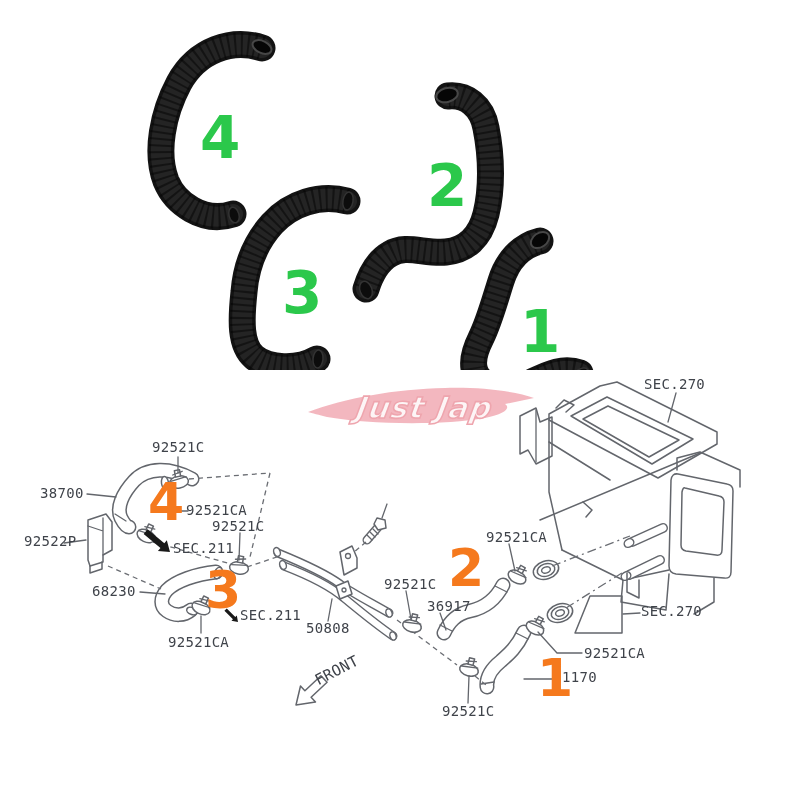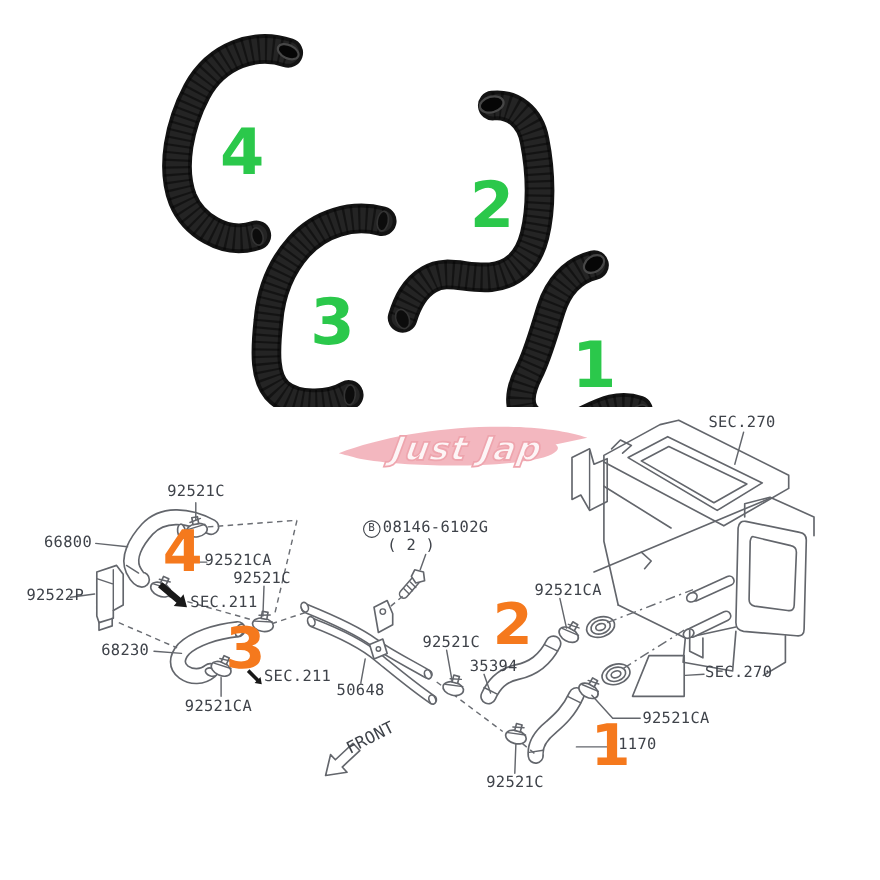--- a/index.html
+++ b/index.html
@@ -228,37 +228,31 @@
       <path class="thin" d="M468,333 L469,306"></path>
     </g>
 
     <use href="#blkarrow" transform="translate(170,182) rotate(-10)"></use>
     <use href="#blkarrow" transform="translate(238,252) rotate(-5) scale(0.55)"></use>
 
     <polygon class="wfill" points="296,335 300.5,316 304.9,320.7 320.9,305.7 327.1,312.3 311.1,327.3 315.5,332"></polygon>
   </svg>
 
   <div class="plabel" style="left:152px;top:440px">92521C</div>
-  <div class="plabel" style="left:40px;top:486px">66800</div>
+  <div class="plabel" style="left:40px;top:486px">38700</div>
   <div class="plabel" style="left:186px;top:503px">92521CA</div>
   <div class="plabel" style="left:212px;top:519px">92521C</div>
   <div class="plabel" style="left:173px;top:541px">SEC.211</div>
   <div class="plabel" style="left:24px;top:534px">92522P</div>
   <div class="plabel" style="left:92px;top:584px">68230</div>
   <div class="plabel" style="left:240px;top:608px">SEC.211</div>
   <div class="plabel" style="left:168px;top:635px">92521CA</div>
-  <div class="plabel" style="left:306px;top:621px">50648</div>
-  <div class="plabel" style="left:330px;top:473px">
-    <span>
-      <span class="circ">B</span><span>08146-6102G</span>
-    </span>
-    <span class="qtyline">( 2 )</span>
-  </div>
+  <div class="plabel" style="left:306px;top:621px">50808</div>
   <div class="plabel" style="left:384px;top:577px">92521C</div>
-  <div class="plabel" style="left:427px;top:599px">35394</div>
+  <div class="plabel" style="left:427px;top:599px">36917</div>
   <div class="plabel" style="left:486px;top:530px">92521CA</div>
   <div class="plabel" style="left:644px;top:377px">SEC.270</div>
   <div class="plabel" style="left:641px;top:604px">SEC.270</div>
   <div class="plabel" style="left:584px;top:646px">92521CA</div>
   <div class="plabel" style="left:562px;top:670px">1170</div>
   <div class="plabel" style="left:442px;top:704px">92521C</div>
   <div class="plabel front-label" style="left:316px;top:673px">FRONT</div>
 
   <div class="callout orange" style="left:537px;top:656px">1</div>
   <div class="callout orange" style="left:448px;top:546px">2</div>

